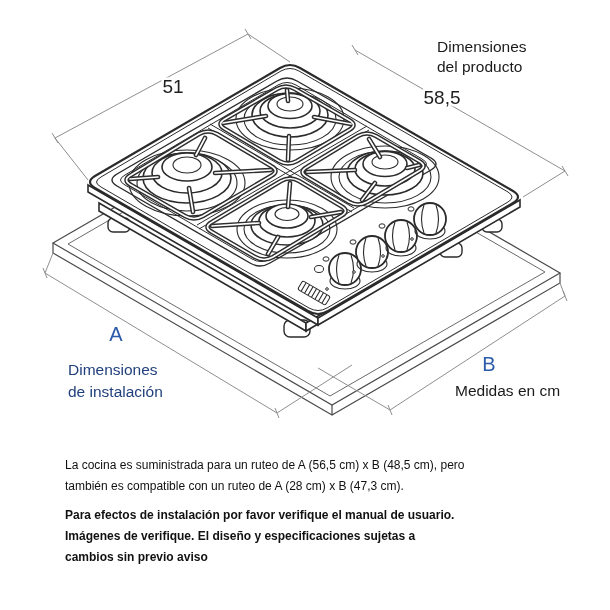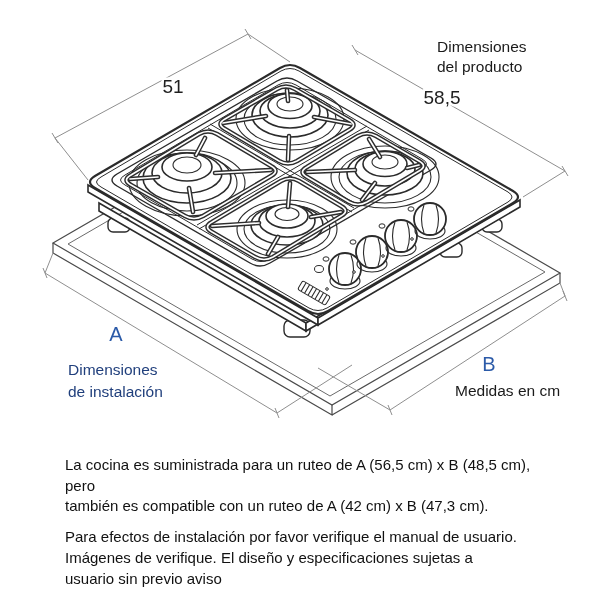--- a/index.html
+++ b/index.html
@@ -22,23 +22,23 @@
   .rim2{stroke:#2b2b2b;stroke-width:1;fill:none;}
   .seam{stroke:#2b2b2b;stroke-width:1;fill:none;}
   .burner-o{stroke:#2b2b2b;stroke-width:1.6;fill:#ffffff;}
   .burner-t{stroke:#2b2b2b;stroke-width:1.1;fill:none;}
   .bar{stroke:#2d2d2d;stroke-width:4.6;fill:none;stroke-linecap:round;stroke-linejoin:round;}
   .barcore{stroke:#ffffff;stroke-width:1.7;fill:none;stroke-linecap:round;stroke-linejoin:round;}
   .knob{stroke:#2b2b2b;stroke-width:1.8;fill:#ffffff;}
   .knob-d{stroke:#2b2b2b;stroke-width:1.1;fill:none;}
   .mark{stroke:#2b2b2b;stroke-width:1;fill:#ffffff;}
   .notes{position:absolute;left:65px;top:455px;width:492px;color:#111;}
-  .notes .line{font-size:15px;line-height:20.6px;}
+  .notes .line{font-size:12px;line-height:20.6px;}
   .notes .gap{height:9px;}
-  .notes .bold .line{font-weight:normal;line-height:21px;}
+  .notes .bold .line{font-weight:bold;line-height:21px;}
 </style>
 </head>
 <body>
 
 <div id="stage">
 
 <svg width="610" height="447" viewBox="0 0 610 447">
 
   <g>
     <path class="ctop" d="M53,243 L281,111 L560,273 L332,405 Z"></path>
@@ -197,23 +197,23 @@
     <text class="lbl-navy" x="68" y="375">Dimensiones</text>
     <text class="lbl-navy" x="68" y="397">de instalación</text>
     <text class="lbl-med halo" x="455" y="396">Medidas en cm</text>
   </g>
 </svg>
 
 
 <div class="notes">
   <div>
     <div class="line">La cocina es suministrada para un ruteo de A (56,5 cm) x B (48,5 cm), pero</div>
-    <div class="line">también es compatible con un ruteo de A (42 cm) x B (47,3 cm).</div>
+    <div class="line">también es compatible con un ruteo de A (28 cm) x B (47,3 cm).</div>
   </div>
   <div class="gap"></div>
   <div class="bold">
     <div class="line">Para efectos de instalación por favor verifique el manual de usuario.</div>
     <div class="line">Imágenes de verifique. El diseño y especificaciones sujetas a</div>
-    <div class="line">usuario sin previo aviso</div>
+    <div class="line">cambios sin previo aviso</div>
   </div>
 </div>
 
 </div>
 
 </body></html>

